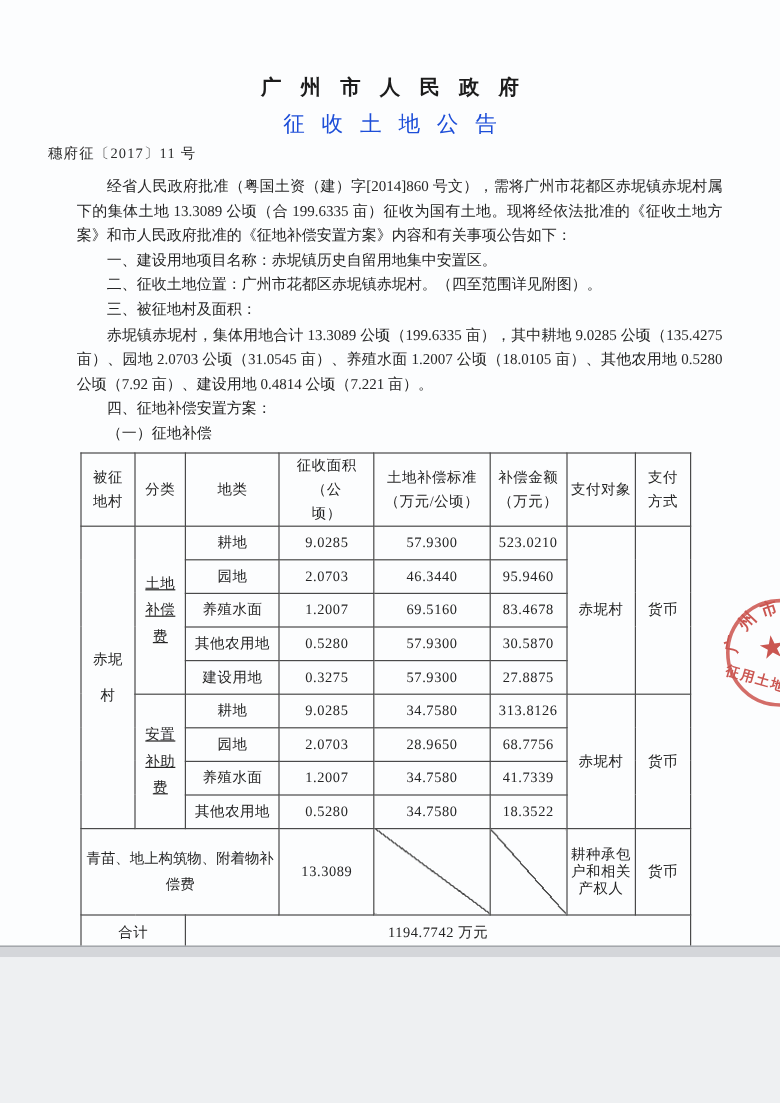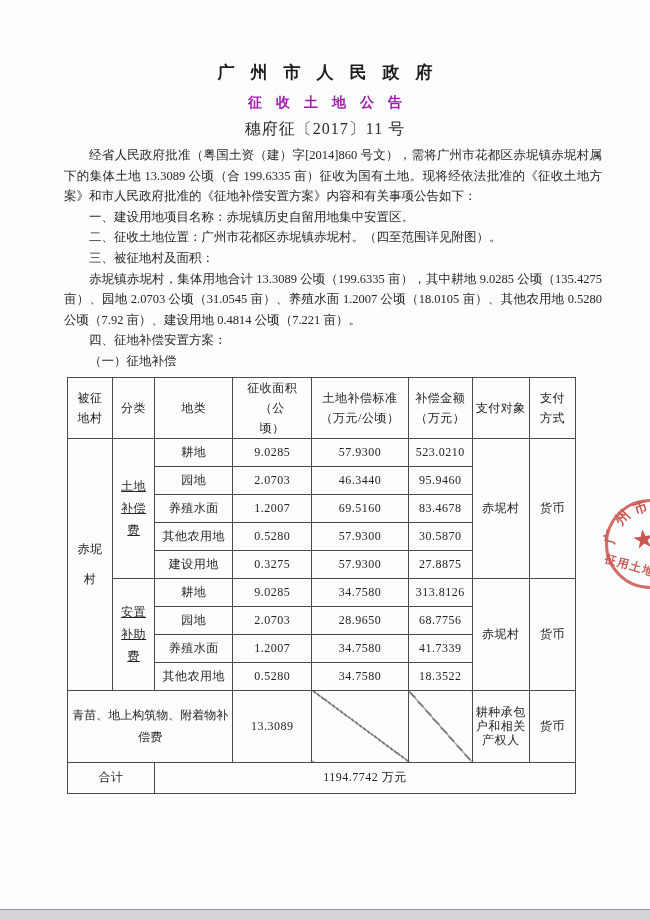--- a/index.html
+++ b/index.html
@@ -1,47 +1,47 @@
 <!DOCTYPE html>
 <html><head>
 <meta charset="utf-8">
 <style>
   html,body{margin:0;padding:0;background:#eef0f2;}
   .page{
     position:relative;
-    width:650px;height:919px;
+    width:650px;height:798px;
     margin:0 auto;
     background:#fcfdfe;
     overflow:hidden;
     font-family:"Liberation Serif","DejaVu Serif",serif;
     color:#222;
   }
   
   h1.doc-title{
     margin:0;padding-top:64px;
     text-align:center;
     font-size:17px;line-height:18px;
     font-weight:bold;
     letter-spacing:16px;padding-left:16px;
     color:#1c1c1c;
   }
   h2.doc-subtitle{
     margin:12px 0 0;
     text-align:center;
-    font-size:14px;line-height:18px;
-    font-weight:bold;
+    font-size:18px;line-height:18px;
+    font-weight:normal;
     letter-spacing:14px;padding-left:14px;
-    color:#a21caf;
+    color:#1d4ed8;
   }
   .docnum{
     margin-top:9px;
-    text-align:center;
-    font-size:16px;line-height:15px;
+    font-size:12px;line-height:15px;
     letter-spacing:1px;
     color:#2a2a2a;
+    margin-left:40px;
   }
   
   .body-text{
     margin:9px 48px 0 64px;
     font-size:12.5px;
     line-height:20.6px;
     text-align:justify;
     color:#262626;
   }
   .body-text p{margin:0;text-indent:2em;}

